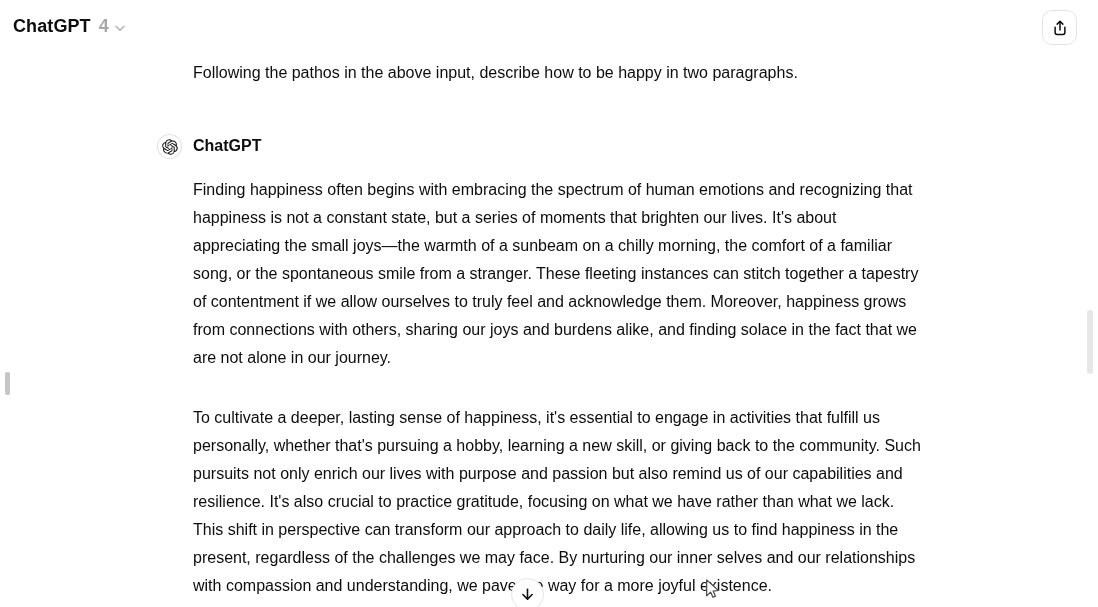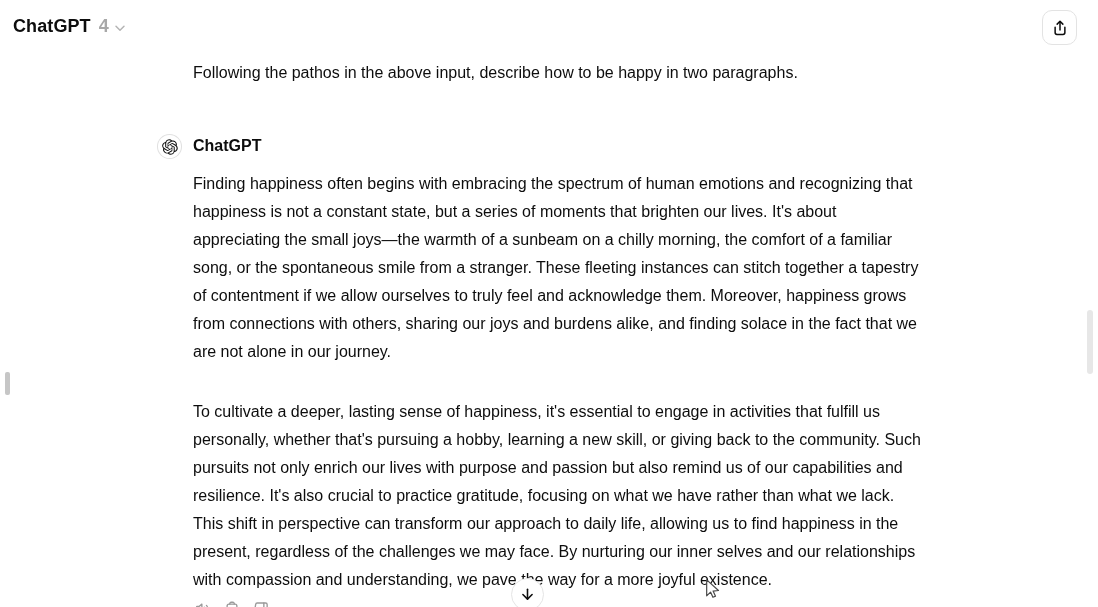--- a/index.html
+++ b/index.html
@@ -38,21 +38,21 @@
   .assistant-header { height:24px; display:flex; align-items:center; }
   .assistant-avatar {
     position:absolute; left:-36px; top:0;
     width:25px; height:25px; border-radius:50%;
     border:1px solid rgba(0,0,0,.12); background:#fff;
     display:flex; align-items:center; justify-content:center;
   }
   .assistant-avatar svg { width:16px; height:16px; color:#0d0d0d; }
   .assistant-name { font-weight:700; font-size:16px; color:#0d0d0d; }
 
-  .assistant p { margin-top:12px; }
+  .assistant p { margin-top:18px; }
   .assistant p + p { margin-top:32px; }
 
   .actions { display:flex; align-items:center; gap:9px; margin-top:3px; height:24px; }
   .action-btn {
     width:20px; height:20px; display:flex; align-items:center; justify-content:center;
     color:#9b9b9b; cursor:pointer; background:none; border:none; padding:0;
   }
   .action-btn svg { width:18px; height:18px; }
 
   

